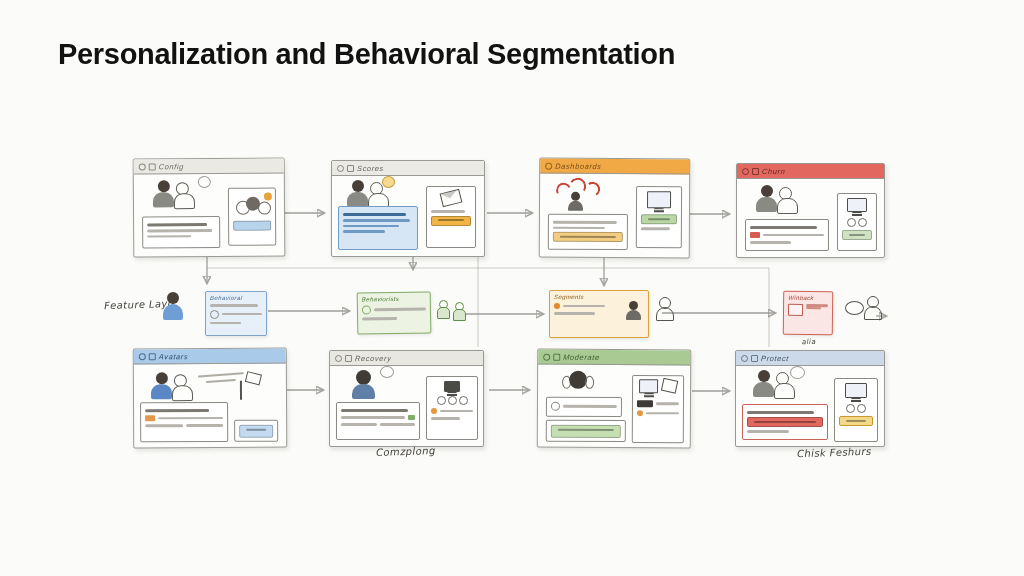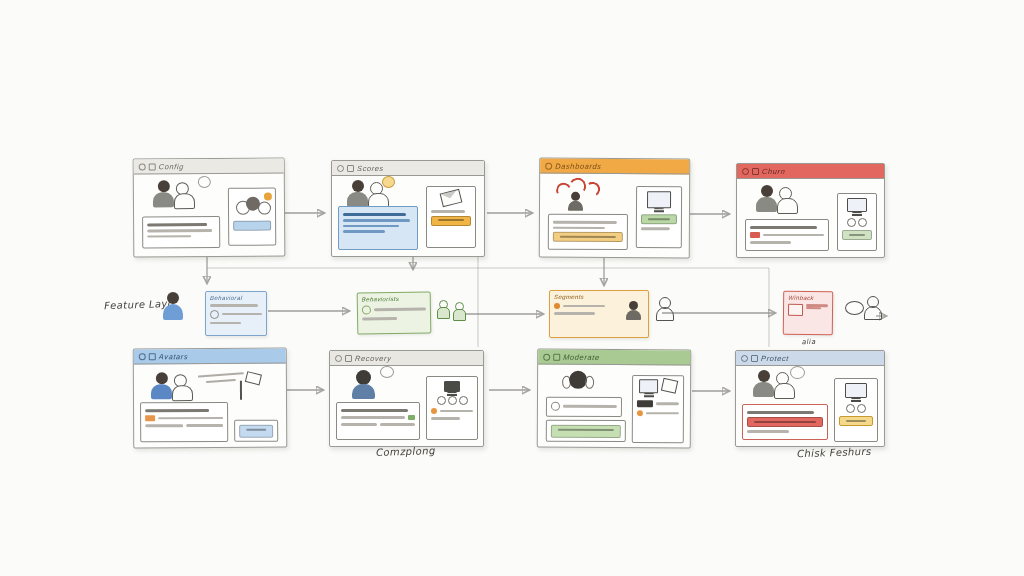--- a/index.html
+++ b/index.html
@@ -103,20 +103,21 @@
         transform:rotate(-2deg);letter-spacing:.4px;}
   svg.conns{position:absolute;left:0;top:0;pointer-events:none;}
   svg.conns path{stroke:#8f8e8a;stroke-width:1.3;fill:none;opacity:.85;}
   svg.conns path.faint{stroke-width:1.1;opacity:.45;}
 </style>
 </head>
 <body>
 
 <div class="stage">
 
+  <div class="page-title">Personalization and Behavioral Segmentation</div>
 
   <svg class="conns" width="1024" height="576">
     <defs>
       <marker id="ah" markerWidth="7" markerHeight="7" refX="5.5" refY="3" orient="auto">
         <path d="M0,0 L6,3 L0,6 Z" fill="#8f8e8a" stroke="none" style="opacity:.9"></path>
       </marker>
     </defs>
     <path d="M284,213 H324" marker-end="url(#ah)"></path>
     <path d="M487,213 H532" marker-end="url(#ah)"></path>
     <path d="M690,214 H729" marker-end="url(#ah)"></path>

